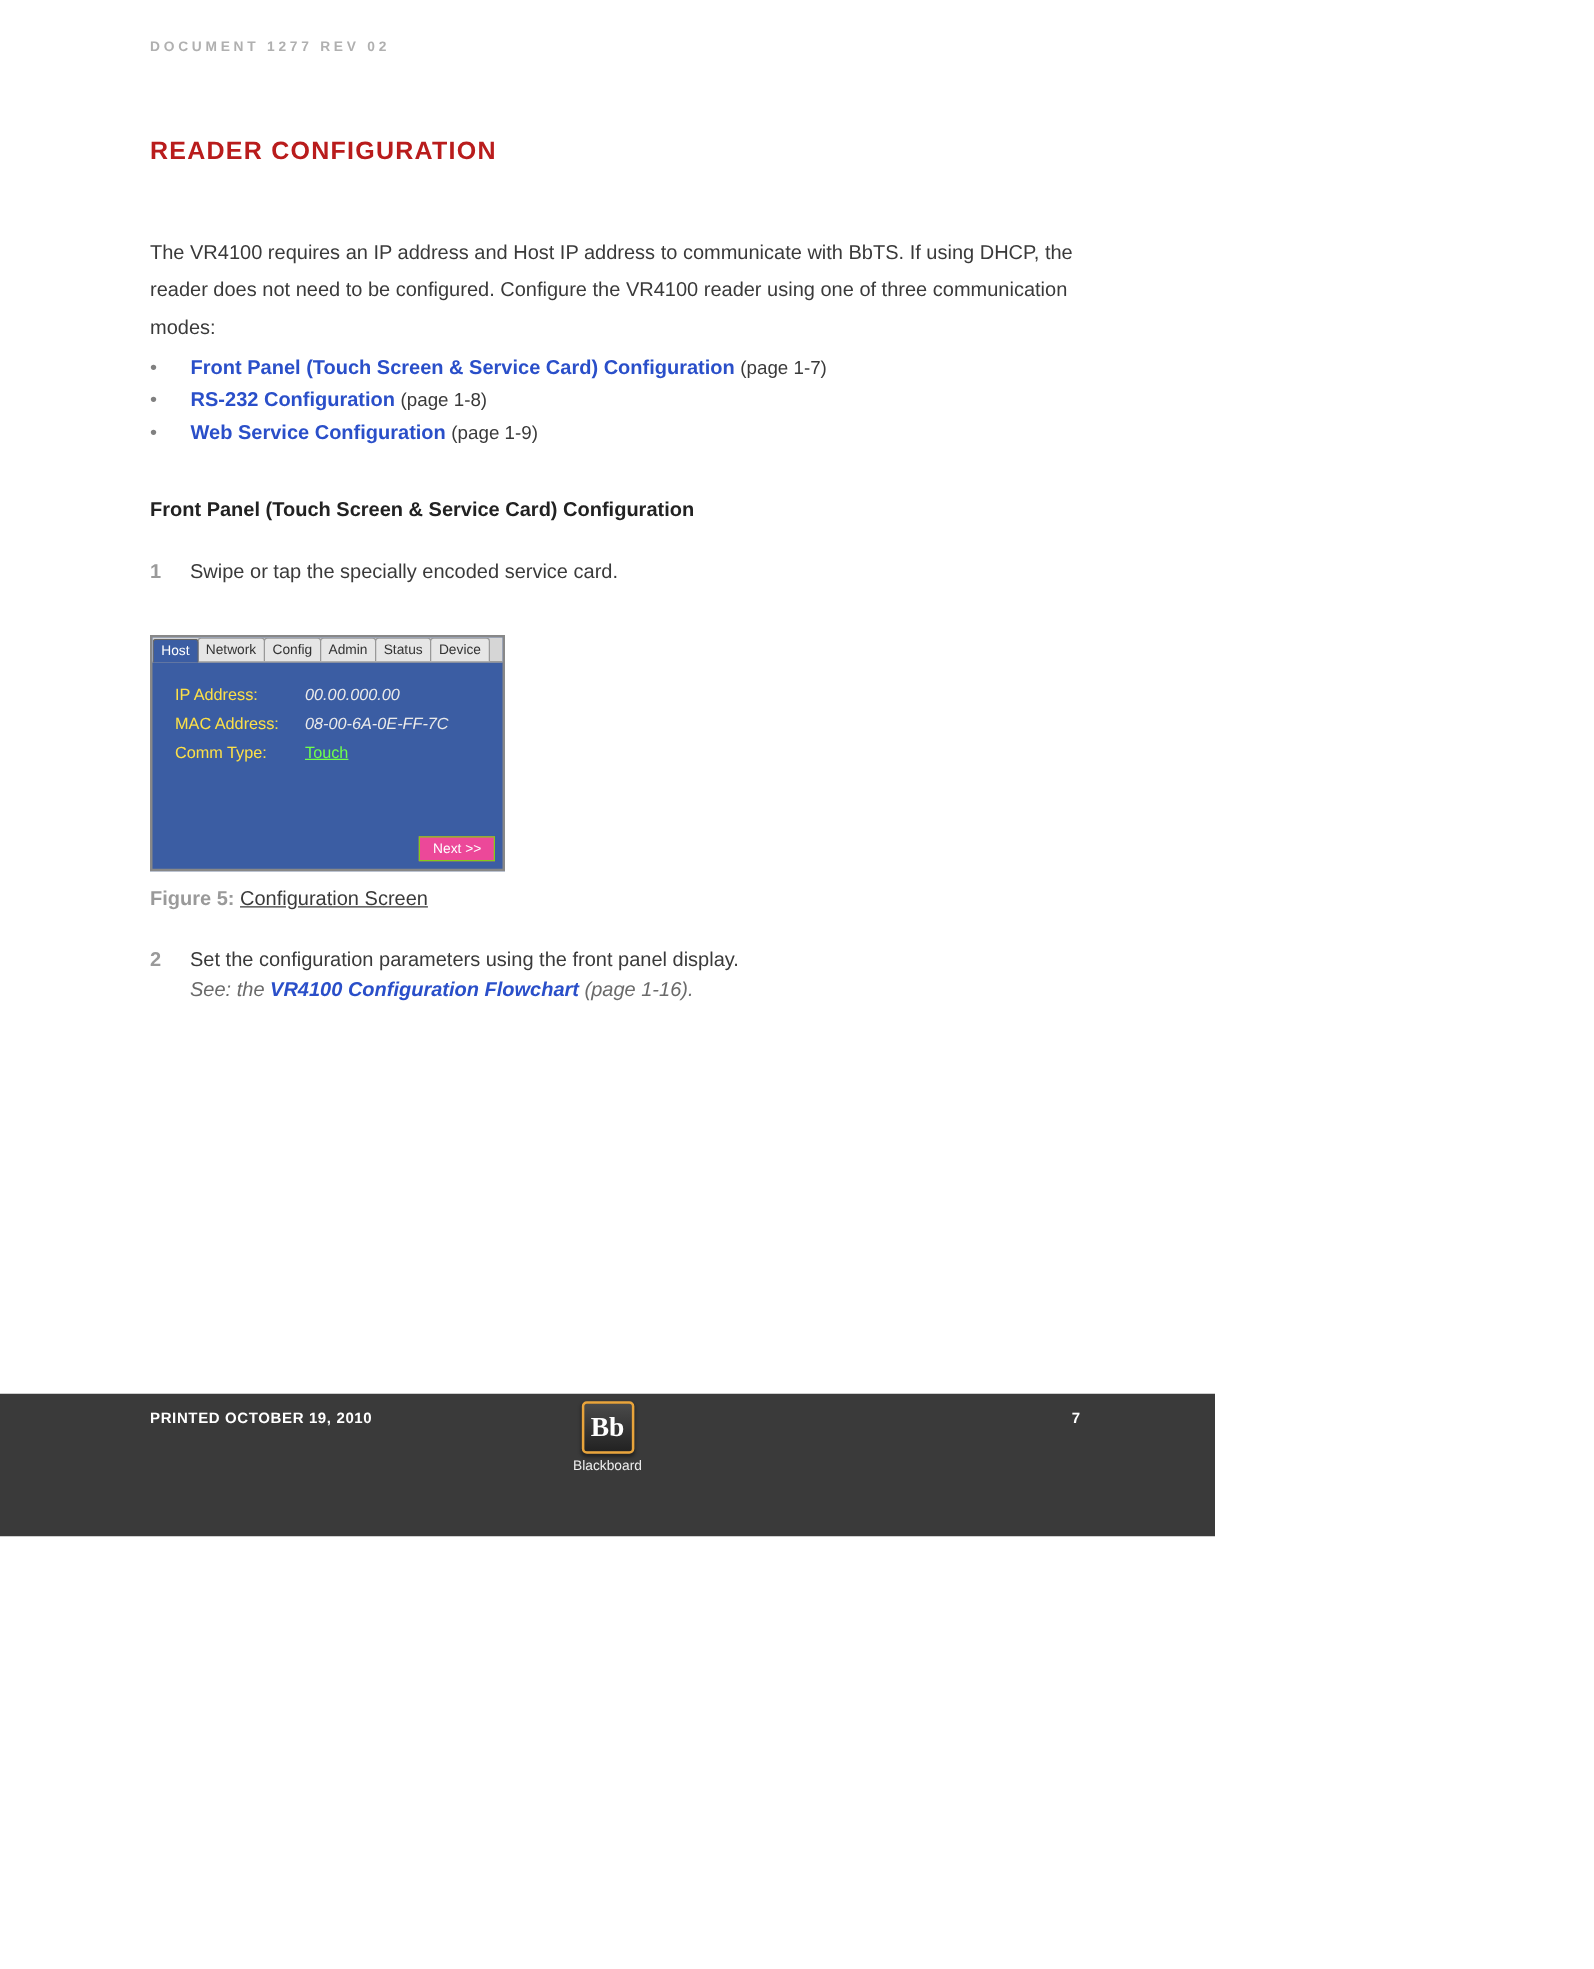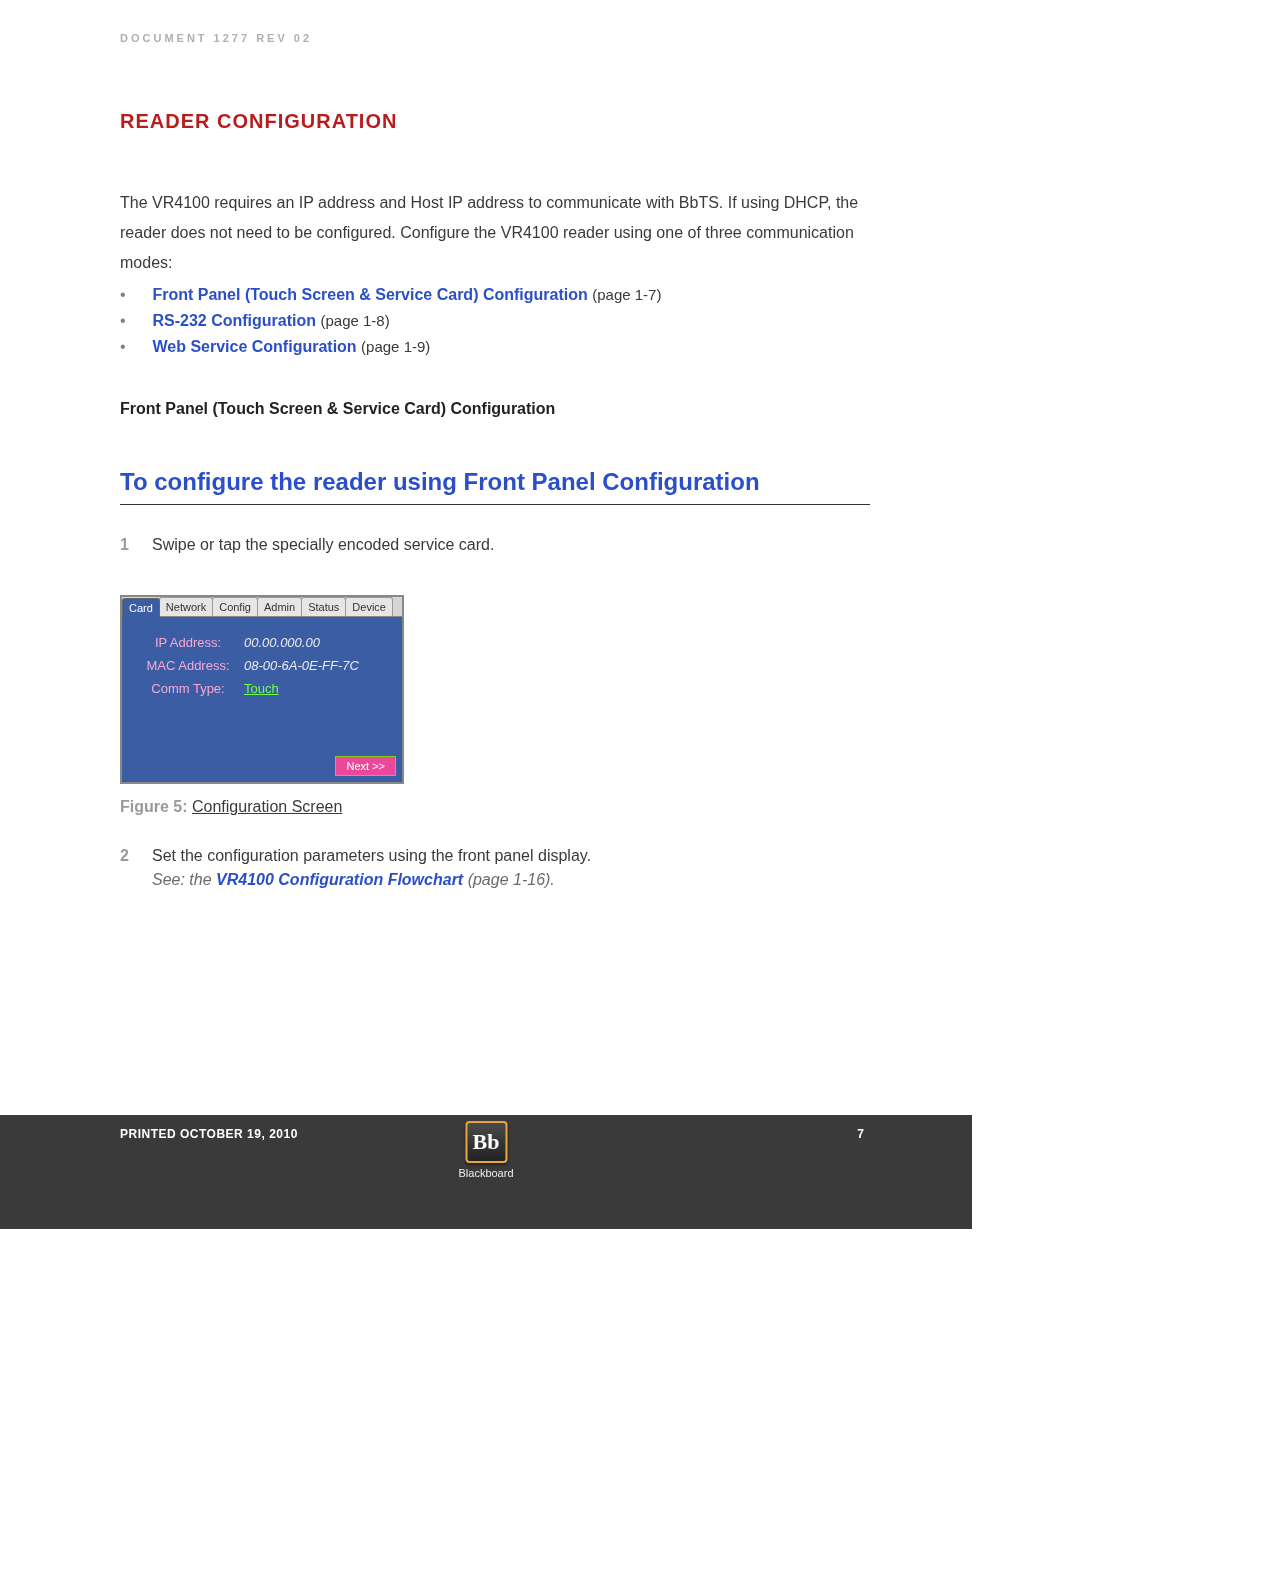--- a/index.html
+++ b/index.html
@@ -161,22 +161,22 @@
     position: relative;
   }
   .device .row {
     display: flex;
     gap: 8px;
     margin-bottom: 8px;
     align-items: center;
   }
   .device .lbl {
     width: 96px;
-    text-align: center;
-    color: #f9a8d4;
+    text-align: left;
+    color: #fde047;
     font-size: 13px;
   }
   .device .val {
     font-style: italic;
     color: #eaeaea;
     font-size: 13px;
   }
   .device .val.wired {
     color: #6fff4a;
     text-decoration: underline;
@@ -280,30 +280,29 @@
           <span class="page-ref">(page 1-8)</span>
         </li>
         <li>
           <a class="link">Web Service Configuration</a>
           <span class="page-ref">(page 1-9)</span>
         </li>
       </ul>
 
       <div class="subsec">Front Panel (Touch Screen &amp; Service Card) Configuration</div>
 
-      <div class="proc-title">To configure the reader using Front Panel Configuration</div>
 
       <div class="step">
         <div class="num">1</div>
         <div class="txt">Swipe or tap the specially encoded service card.</div>
       </div>
 
       <div class="device">
         <div class="tabs">
-          <div class="tab active">Card</div>
+          <div class="tab active">Host</div>
           <div class="tab">Network</div>
           <div class="tab">Config</div>
           <div class="tab">Admin</div>
           <div class="tab">Status</div>
           <div class="tab">Device</div>
         </div>
         <div class="panel">
           <div class="row">
             <div class="lbl">IP Address:</div>
             <div class="val">00.00.000.00</div>

